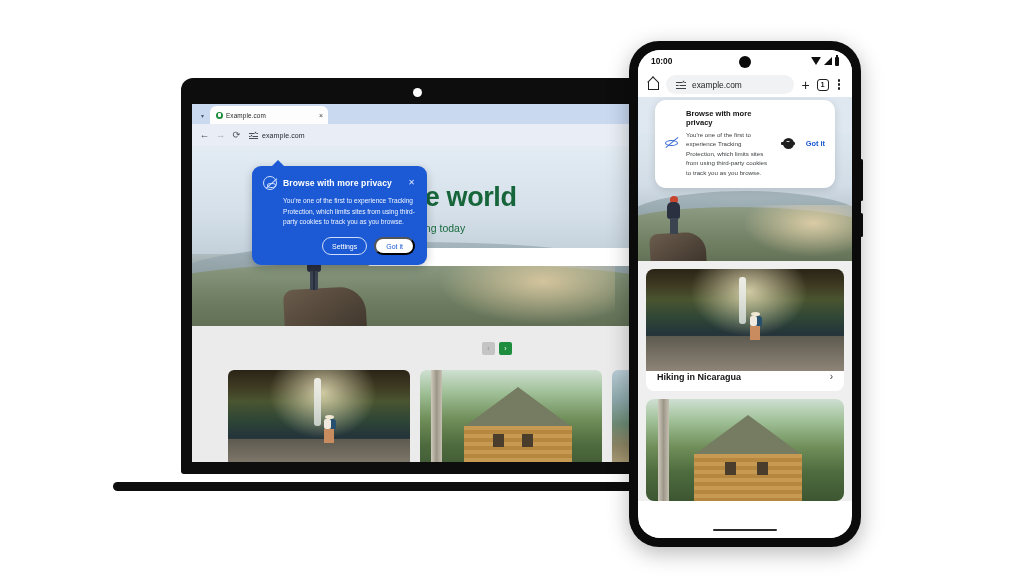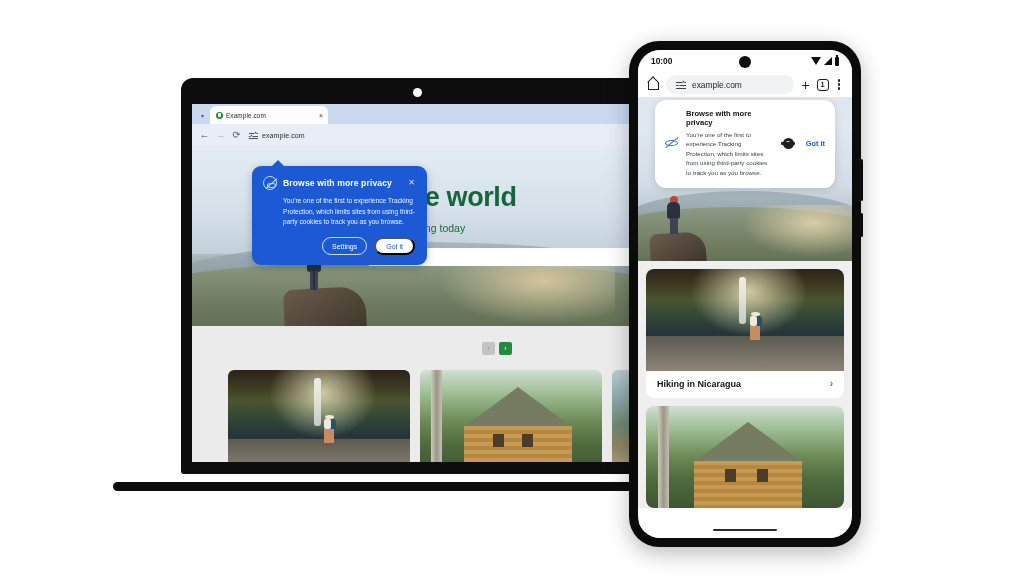--- a/index.html
+++ b/index.html
@@ -385,21 +385,21 @@
   .ph-headwrap {
     position: relative; height: 36px; background: #dfe8f0;
   }
 
   .ph-feed { background: #efefef; padding: 8px 8px 0 8px; }
   .ph-card {
     background: #fff; border-radius: 8px; overflow: hidden; margin-bottom: 8px;
   }
   .ph-card .thumb { width: 100%; height: 102px; }
   .ph-cardrow {
-    display: flex; align-items: center; padding: 8px 11px 9px 11px;
+    display: flex; align-items: center; padding: 1px 11px 9px 11px;
   }
   .ph-cardlabel { font-size: 9px; font-weight: 600; color: #141414; flex: 1; }
   .ph-chev { font-size: 10px; color: #3c4043; line-height: 1; }
 
   .ph-navbar {
     position: absolute; left: 0; right: 0; bottom: 0; height: 16px;
     background: #fff; display: flex; align-items: center; justify-content: center;
   }
   .ph-handle { width: 64px; height: 2.6px; background: #2a2a2a; border-radius: 2px; }
 

